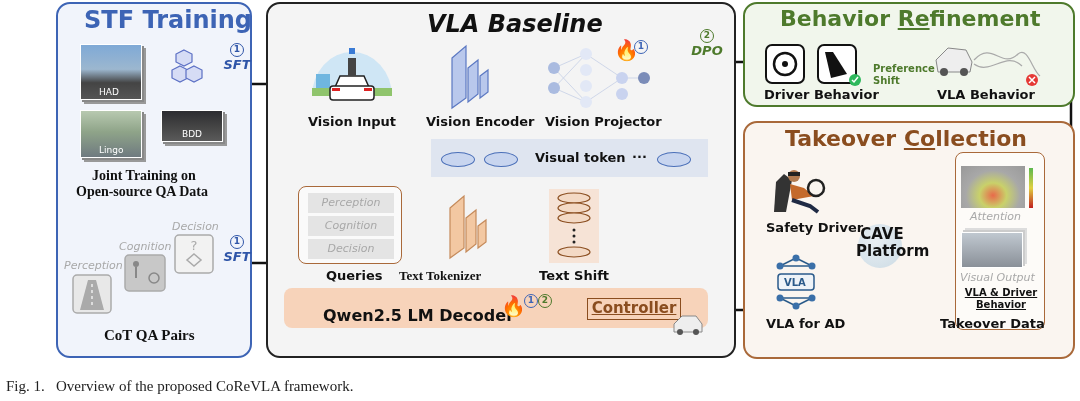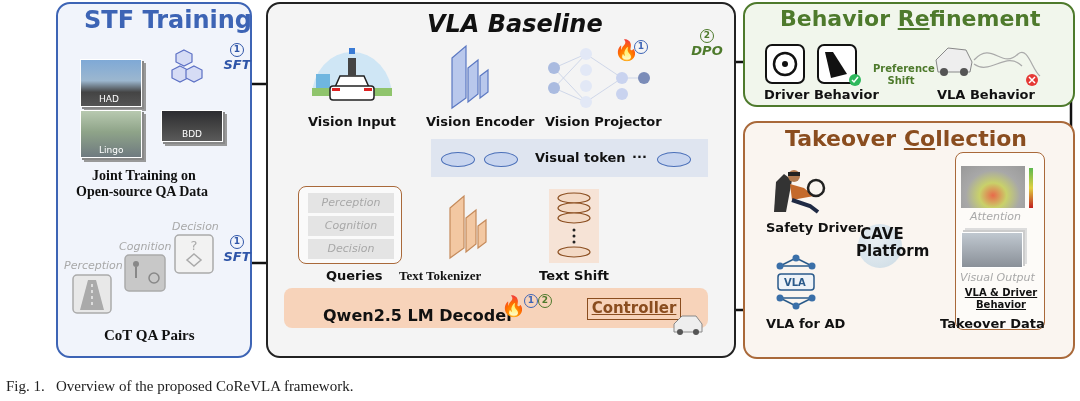--- a/index.html
+++ b/index.html
@@ -74,21 +74,21 @@
   <line x1="140" y1="88" x2="160" y2="76" stroke="#aaa" stroke-width="1.5" marker-end="url(#agr)"></line>
   <line x1="186" y1="104" x2="186" y2="88" stroke="#aaa" stroke-width="1.5" marker-end="url(#agr)"></line>
   <path d="M124,308 Q180,305 200,274" fill="none" stroke="#aaa" stroke-width="1.5" marker-end="url(#agr)"></path>
 
   <line x1="922" y1="58" x2="880" y2="58" stroke="#4e7a2c" stroke-width="2" marker-end="url(#agn)"></line>
 </svg>
 
 <div class="panel stf"></div>
 <div class="title" style="left:84px;top:6px;font-size:24px;color:#3d64b5;">STF Training</div>
 
-<div class="photo" style="left:80px;top:59px;width:62px;height:48px;background:linear-gradient(#7fa9d6 0%,#9cb7cf 45%,#444 70%,#555 100%);">
+<div class="photo" style="left:80px;top:44px;width:62px;height:56px;background:linear-gradient(#7fa9d6 0%,#9cb7cf 45%,#444 70%,#555 100%);">
   <span class="abs" style="left:18px;bottom:2px;color:#fff;font-size:9px;">HAD</span>
 </div>
 <div class="photo" style="left:80px;top:110px;width:62px;height:48px;background:linear-gradient(#b8c9b0 0%,#8fa489 45%,#6f7a80 100%);">
   <span class="abs" style="left:18px;bottom:2px;color:#fff;font-size:9px;">Lingo</span>
 </div>
 <div class="photo" style="left:161px;top:110px;width:62px;height:32px;background:linear-gradient(#2c2c30 0%,#444 50%,#5a5a5a 100%);">
   <span class="abs" style="left:20px;bottom:2px;color:#fff;font-size:9px;">BDD</span>
 </div>
 <svg class="abs" style="left:170px;top:48px;" width="40" height="40">
   <g fill="#d6dcf5" stroke="#5b6fc4" stroke-width="1.2">
@@ -242,21 +242,21 @@
   <circle cx="20" cy="20" r="11" fill="none" stroke="#111" stroke-width="2.5"></circle>
   <circle cx="20" cy="20" r="3" fill="#111"></circle>
 </svg>
 <svg class="abs" style="left:817px;top:44px;" width="46" height="44">
   <rect x="1" y="1" width="38" height="38" rx="6" fill="#fff" stroke="#111" stroke-width="2"></rect>
   <path d="M8,8 L16,8 L30,30 L14,34 Z" fill="#111"></path>
   <circle cx="38" cy="36" r="6" fill="#2eb85c"></circle>
   <path d="M35,36 L37,38 L41,33" stroke="#fff" stroke-width="1.5" fill="none"></path>
 </svg>
 <div class="lbl" style="left:764px;top:87px;">Driver Behavior</div>
-<div class="abs" style="left:873px;top:63px;color:#4e7a2c;font-weight:bold;font-size:10px;text-align:center;width:56px;line-height:12px;">
+<div class="abs" style="left:873px;top:63px;color:#4e7a2c;font-weight:bold;font-size:10px;text-align:left;width:56px;line-height:12px;">
   <span>Preference</span><br>
   <span>Shift</span>
 </div>
 <svg class="abs" style="left:932px;top:40px;" width="112" height="48">
   <path d="M4,20 L16,8 L34,10 L40,22 L38,32 L6,32 Z" fill="#eee" stroke="#888" stroke-width="1"></path>
   <circle cx="12" cy="32" r="4" fill="#555"></circle>
     <circle cx="32" cy="32" r="4" fill="#555"></circle>
   <path d="M42,20 C60,0 70,30 86,14 C96,6 100,30 108,36" fill="none" stroke="#aaa" stroke-width="1.2"></path>
   <path d="M42,24 C58,36 74,10 90,26" fill="none" stroke="#aaa" stroke-width="1.2"></path>
   <circle cx="100" cy="40" r="6" fill="#e53935"></circle>

